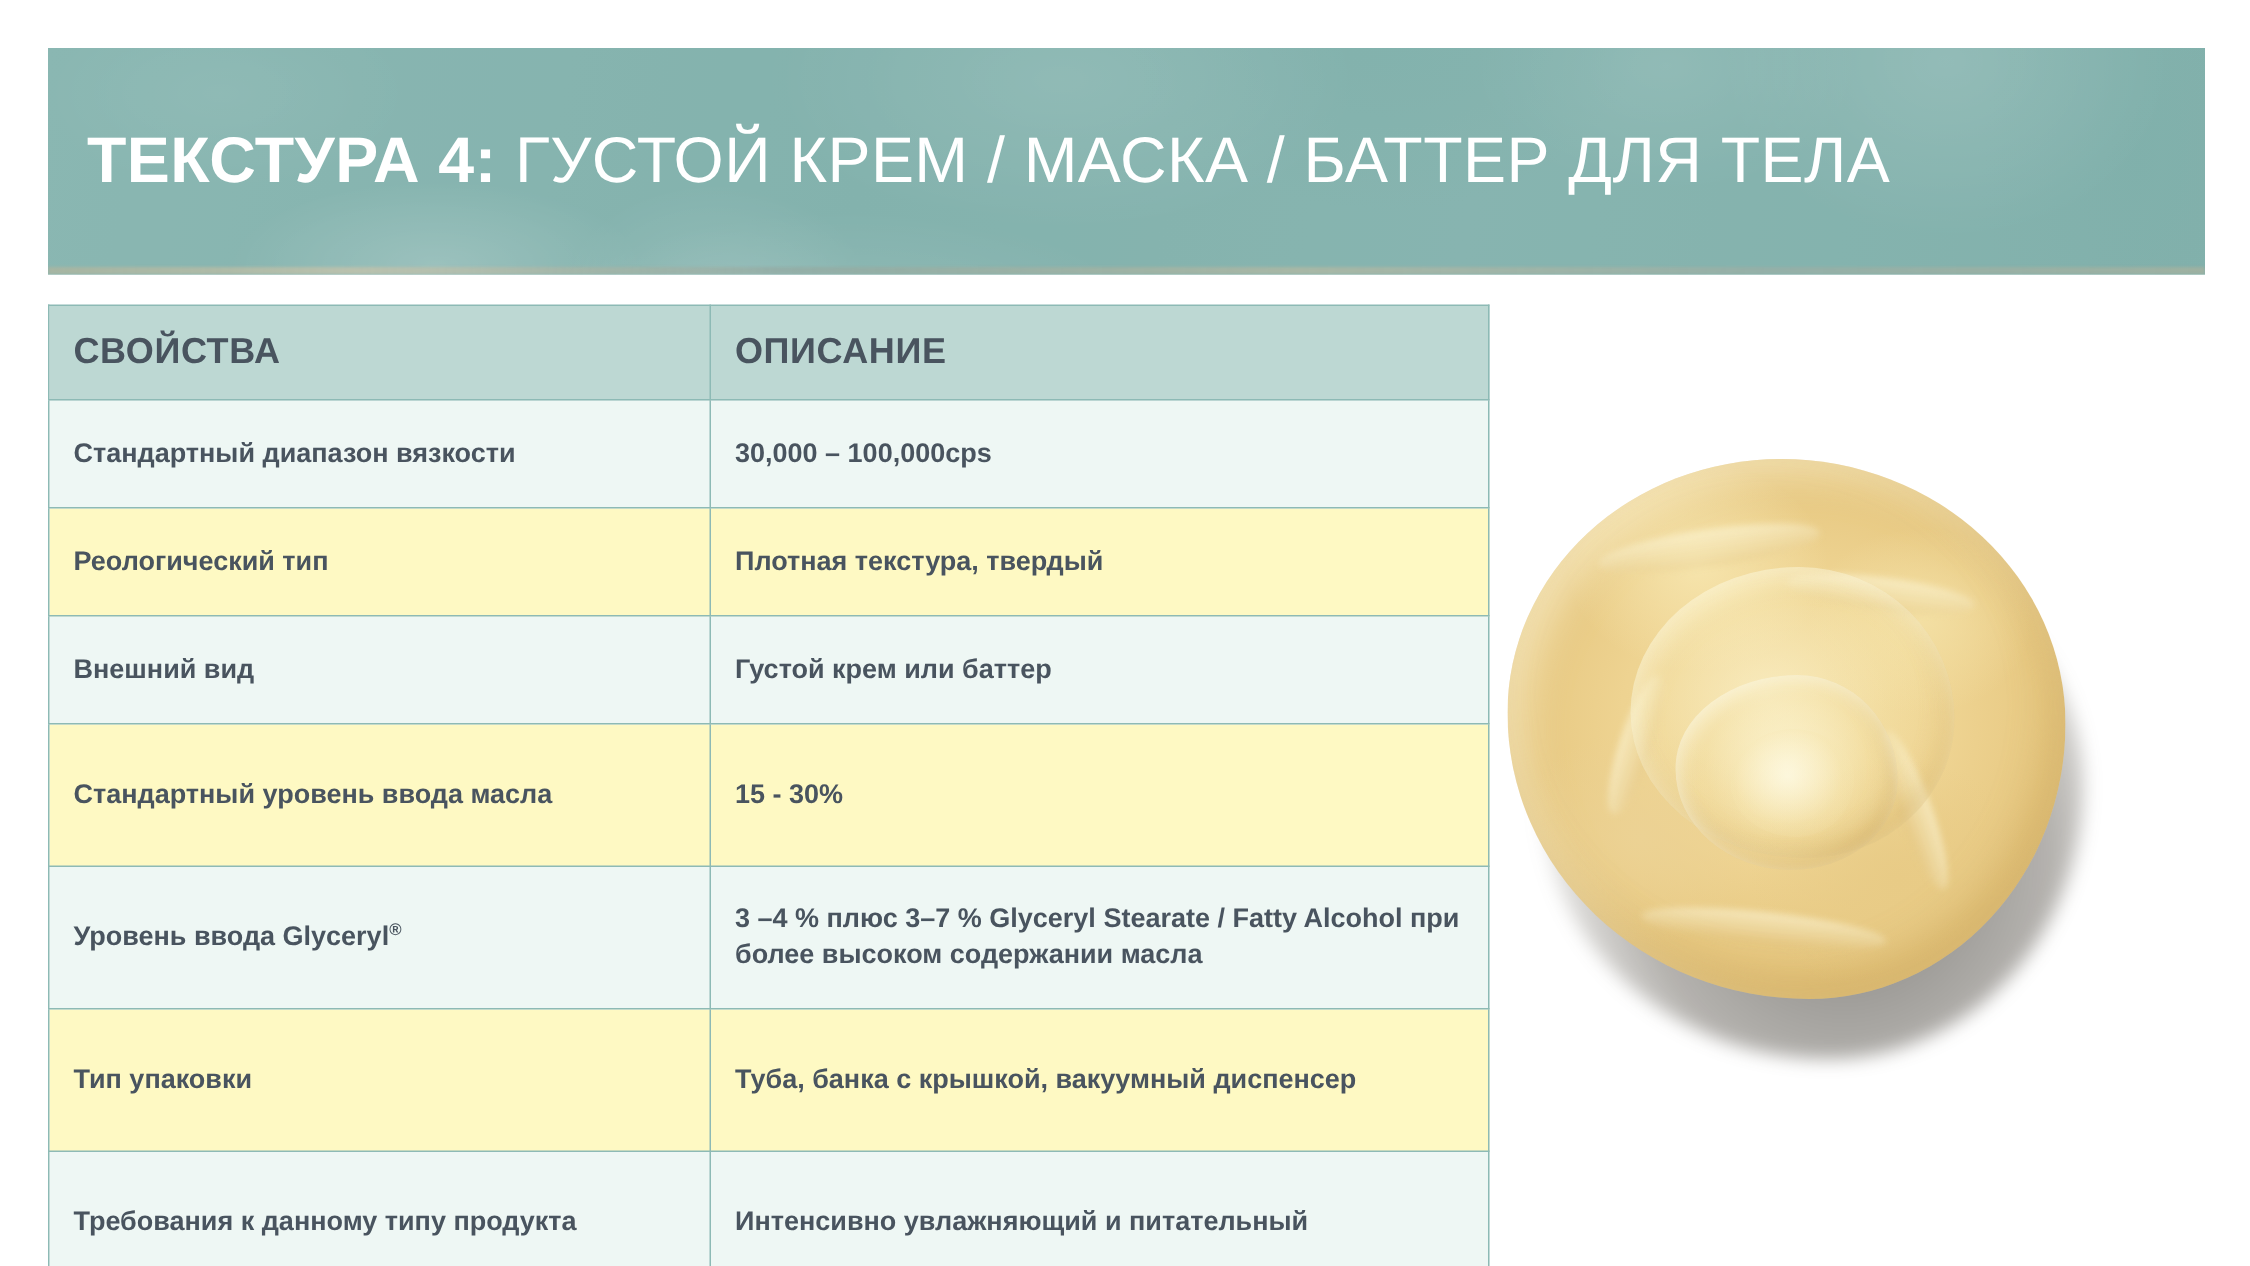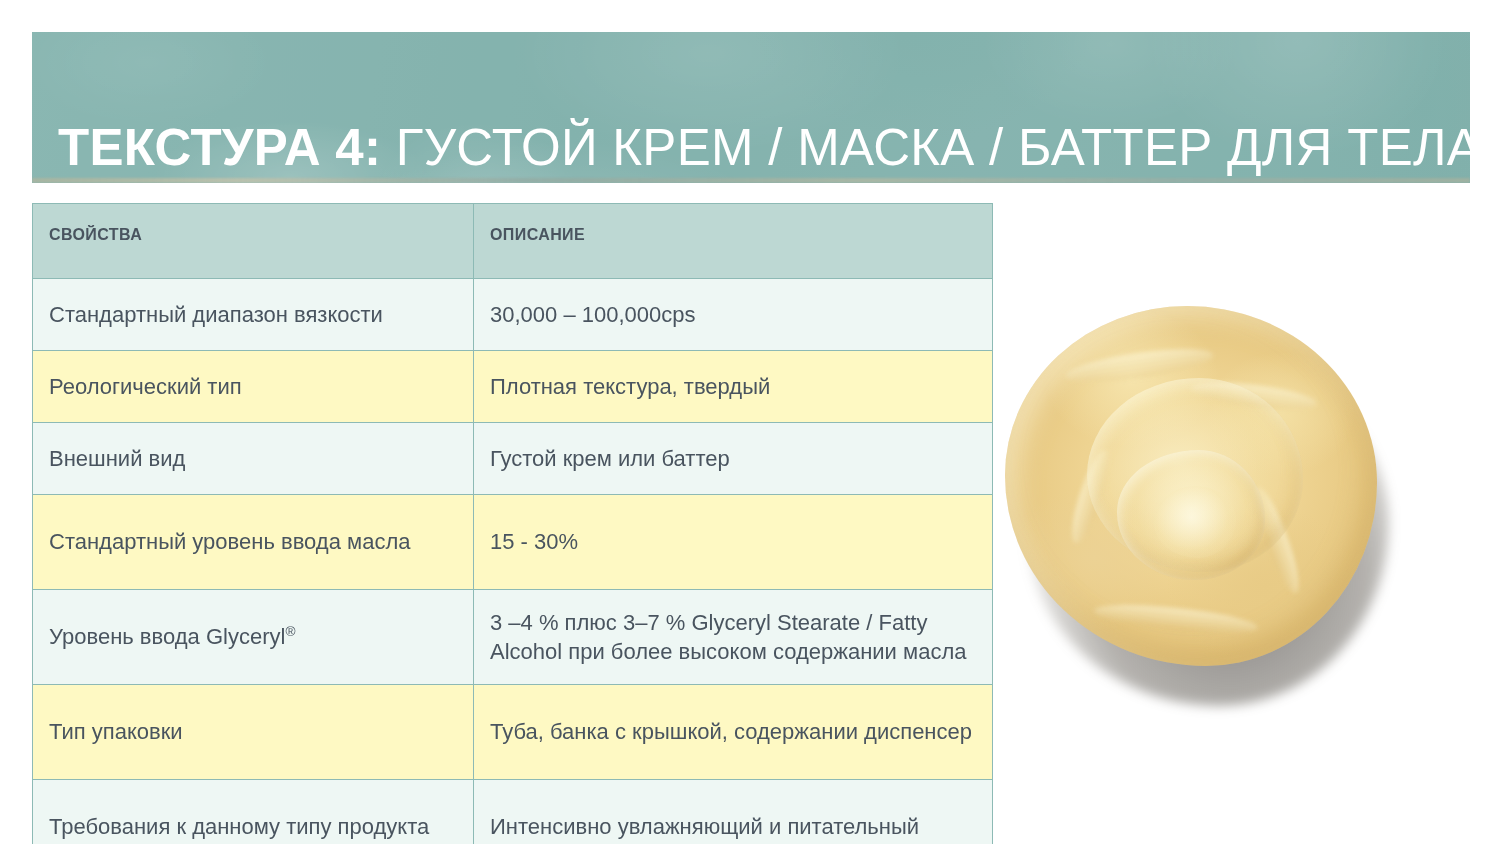--- a/index.html
+++ b/index.html
@@ -57,25 +57,24 @@
        rgba(168,172,160,0.45) 80%,
        rgba(186,178,152,0.5) 100%);
     filter: blur(1px);
   }
   .banner-title {
     position: absolute;
     left: 26px;
     top: 50%;
     transform: translateY(-50%);
     color: #ffffff;
-    font-size: 51px;
+    font-size: 43px;
     line-height: 1.05;
     letter-spacing: 0.3px;
     white-space: nowrap;
-    margin-top: 40px;
   }
   .banner-title .t-bold {
     font-weight: 700;
   }
   .banner-title .t-light {
     font-weight: 300;
   }
 
   
   .props-table {
@@ -89,32 +88,32 @@
   .props-table col.c-prop { width: 441px; }
   .props-table col.c-desc { width: 519px; }
 
   .props-table th,
   .props-table td {
     border: 1px solid #8dbab5;
     padding: 10px 16px;
     text-align: left;
     vertical-align: middle;
     color: #49545f;
-    font-size: 22px;
-    font-weight: 400;
+    font-size: 18px;
+    font-weight: 700;
     line-height: 1.32;
   }
   .props-table thead th {
     background: #bdd8d3;
     font-weight: 700;
-    font-size: 16px;
+    font-size: 24px;
     letter-spacing: 0.4px;
     height: 46px;
     padding-top: 8px;
-    padding-bottom: 20px;
+    padding-bottom: 8px;
   }
   .props-table tbody tr.row-alt td {
     background: #eef7f4;
   }
   .props-table tbody tr.row-plain td {
     background: #fef9c3;
   }
   .props-table tbody td {
     height: 51px;
   }
@@ -240,21 +239,21 @@
     <tr class="row-plain">
       <td class="tall">Стандартный уровень ввода масла</td>
       <td class="tall">15 - 30%</td>
     </tr>
     <tr class="row-alt">
       <td class="tall"><span>Уровень ввода Glyceryl</span><sup class="reg">®</sup></td>
       <td class="tall">3 –4 % плюс 3–7 % Glyceryl Stearate / Fatty Alcohol при более высоком содержании масла</td>
     </tr>
     <tr class="row-plain">
       <td class="tall">Тип упаковки</td>
-      <td class="tall">Туба, банка с крышкой, содержании диспенсер</td>
+      <td class="tall">Туба, банка с крышкой, вакуумный диспенсер</td>
     </tr>
     <tr class="row-alt">
       <td class="tall">Требования к данному типу продукта</td>
       <td class="tall">Интенсивно увлажняющий и питательный</td>
     </tr>
   </tbody>
 </table>
 
 <div class="product-figure">
   <div class="prod-shadow"></div>

